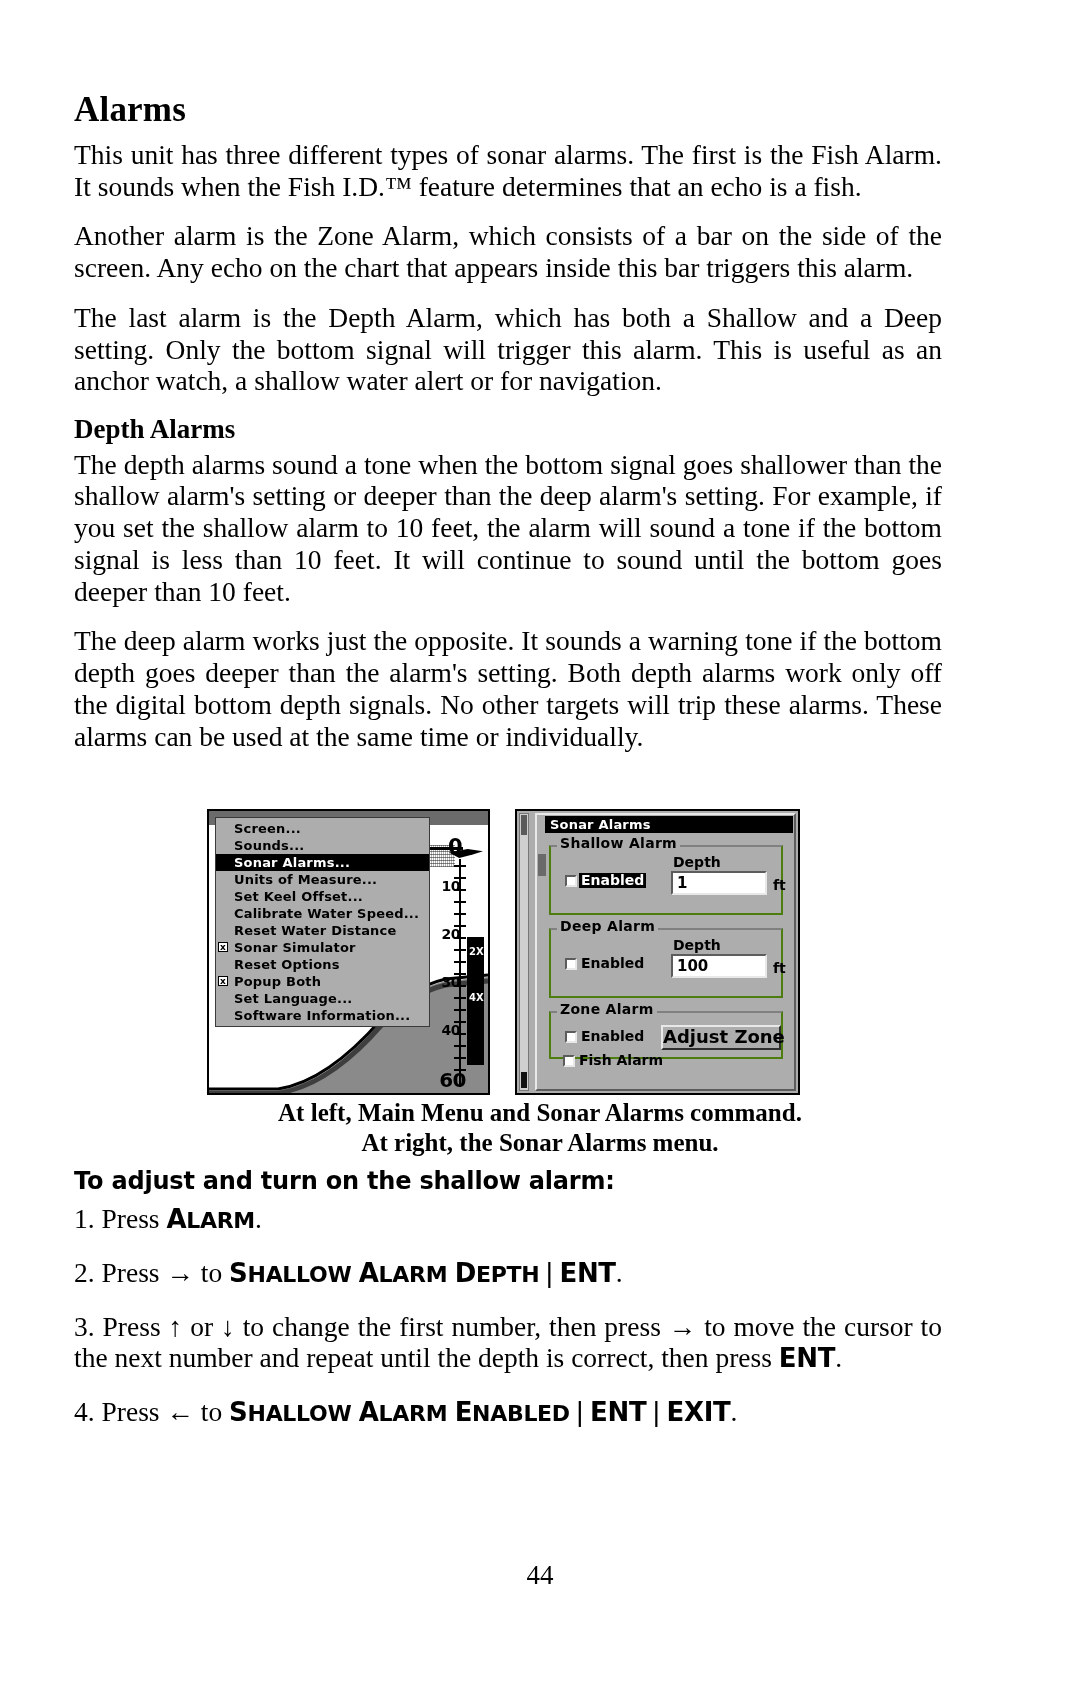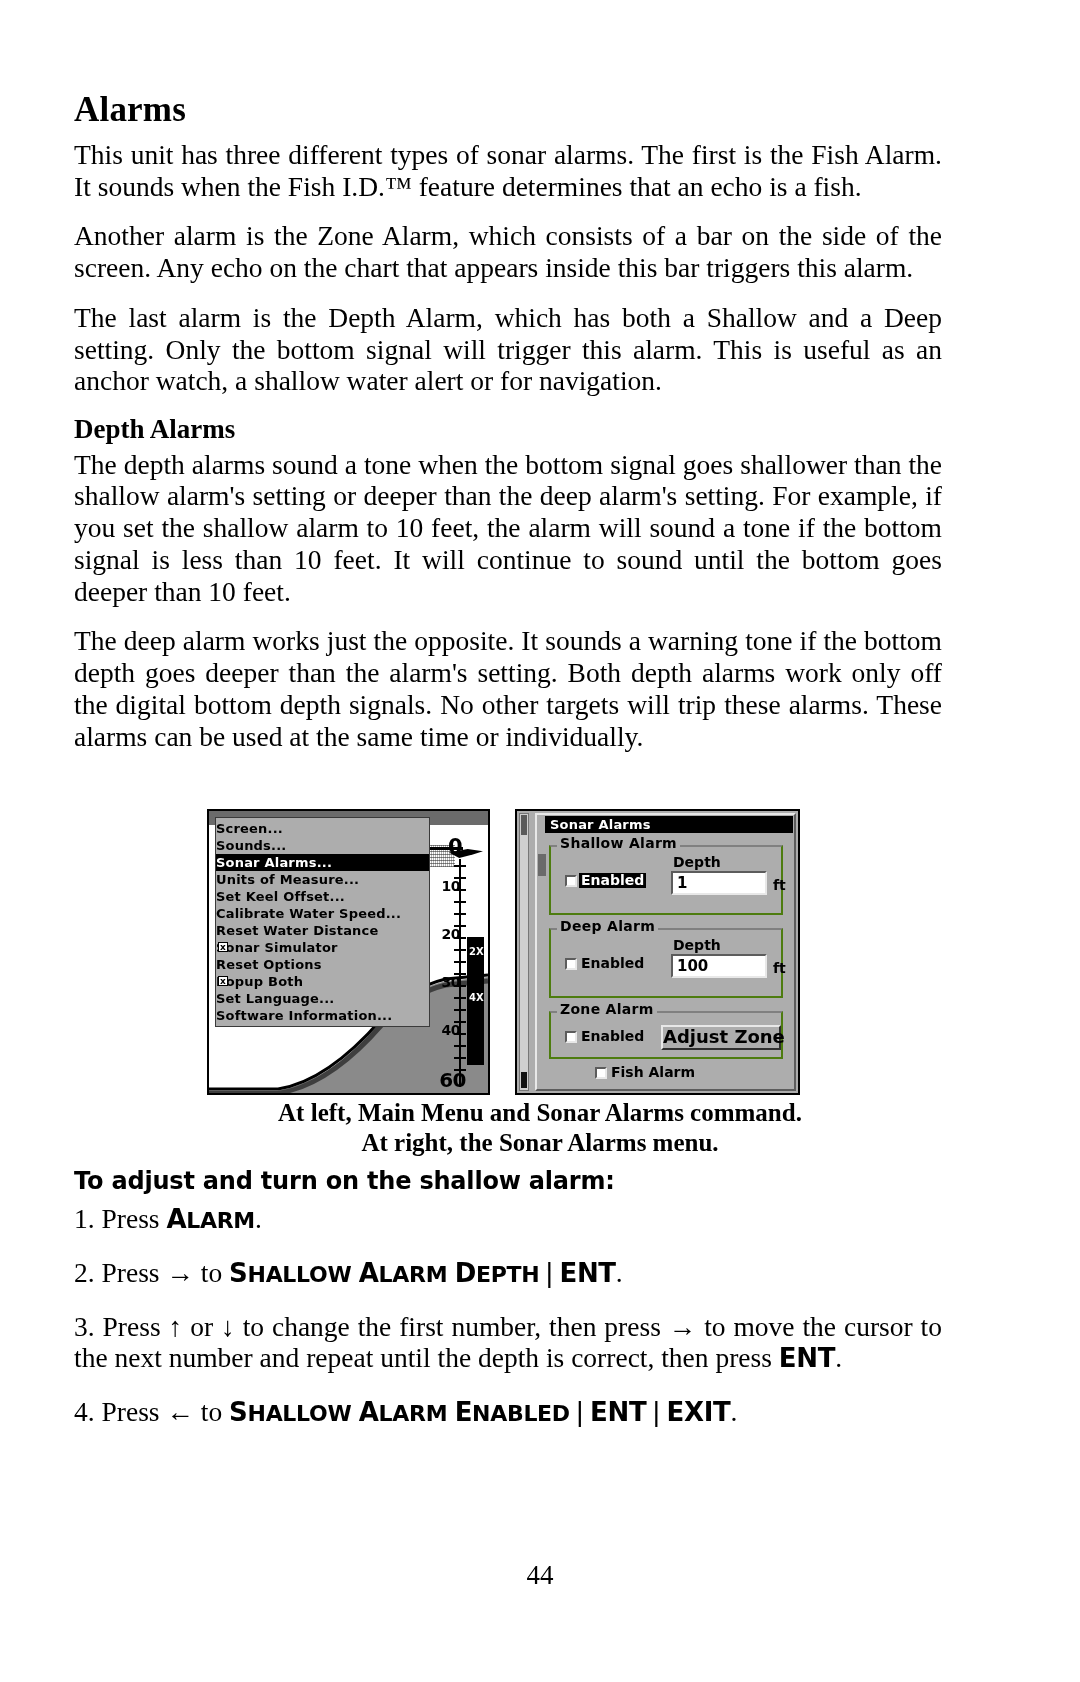--- a/index.html
+++ b/index.html
@@ -187,20 +187,21 @@
     box-sizing: border-box;
     padding: 2px 0 2px 0;
     font-family: "DejaVu Sans", "Liberation Sans", sans-serif;
   }
   .menu-item {
     position: relative;
     font-size: 13px;
     font-weight: bold;
     line-height: 17px;
     height: 17px;
+    padding-left: 18px;
     color: #000;
     white-space: nowrap;
     letter-spacing: 0.2px;
   }
   .menu-item.selected {
     background: #000;
     color: #ffffff;
   }
   .menu-item .chk {
     position: absolute;
@@ -590,21 +591,21 @@
           <span class="group-legend">Zone Alarm</span>
 
           <div class="cb-row" style="left:14px; top:16px;">
             <span class="cbox"></span>
             <span class="cb-label">Enabled</span>
           </div>
 
           <div class="btn" style="left:110px; top:12px; width:120px; height:25px;">Adjust Zone</div>
         </div>
 
-        <div class="cb-row" style="left:26px; top:250px;margin-left:32px;">
+        <div class="cb-row" style="left:26px; top:238px;">
           <span class="cbox"></span>
           <span class="cb-label">Fish Alarm</span>
         </div>
 
       </div>
     </div>
   </div>
 
   <div class="caption">
     <div>At left, Main Menu and Sonar Alarms command.</div>

